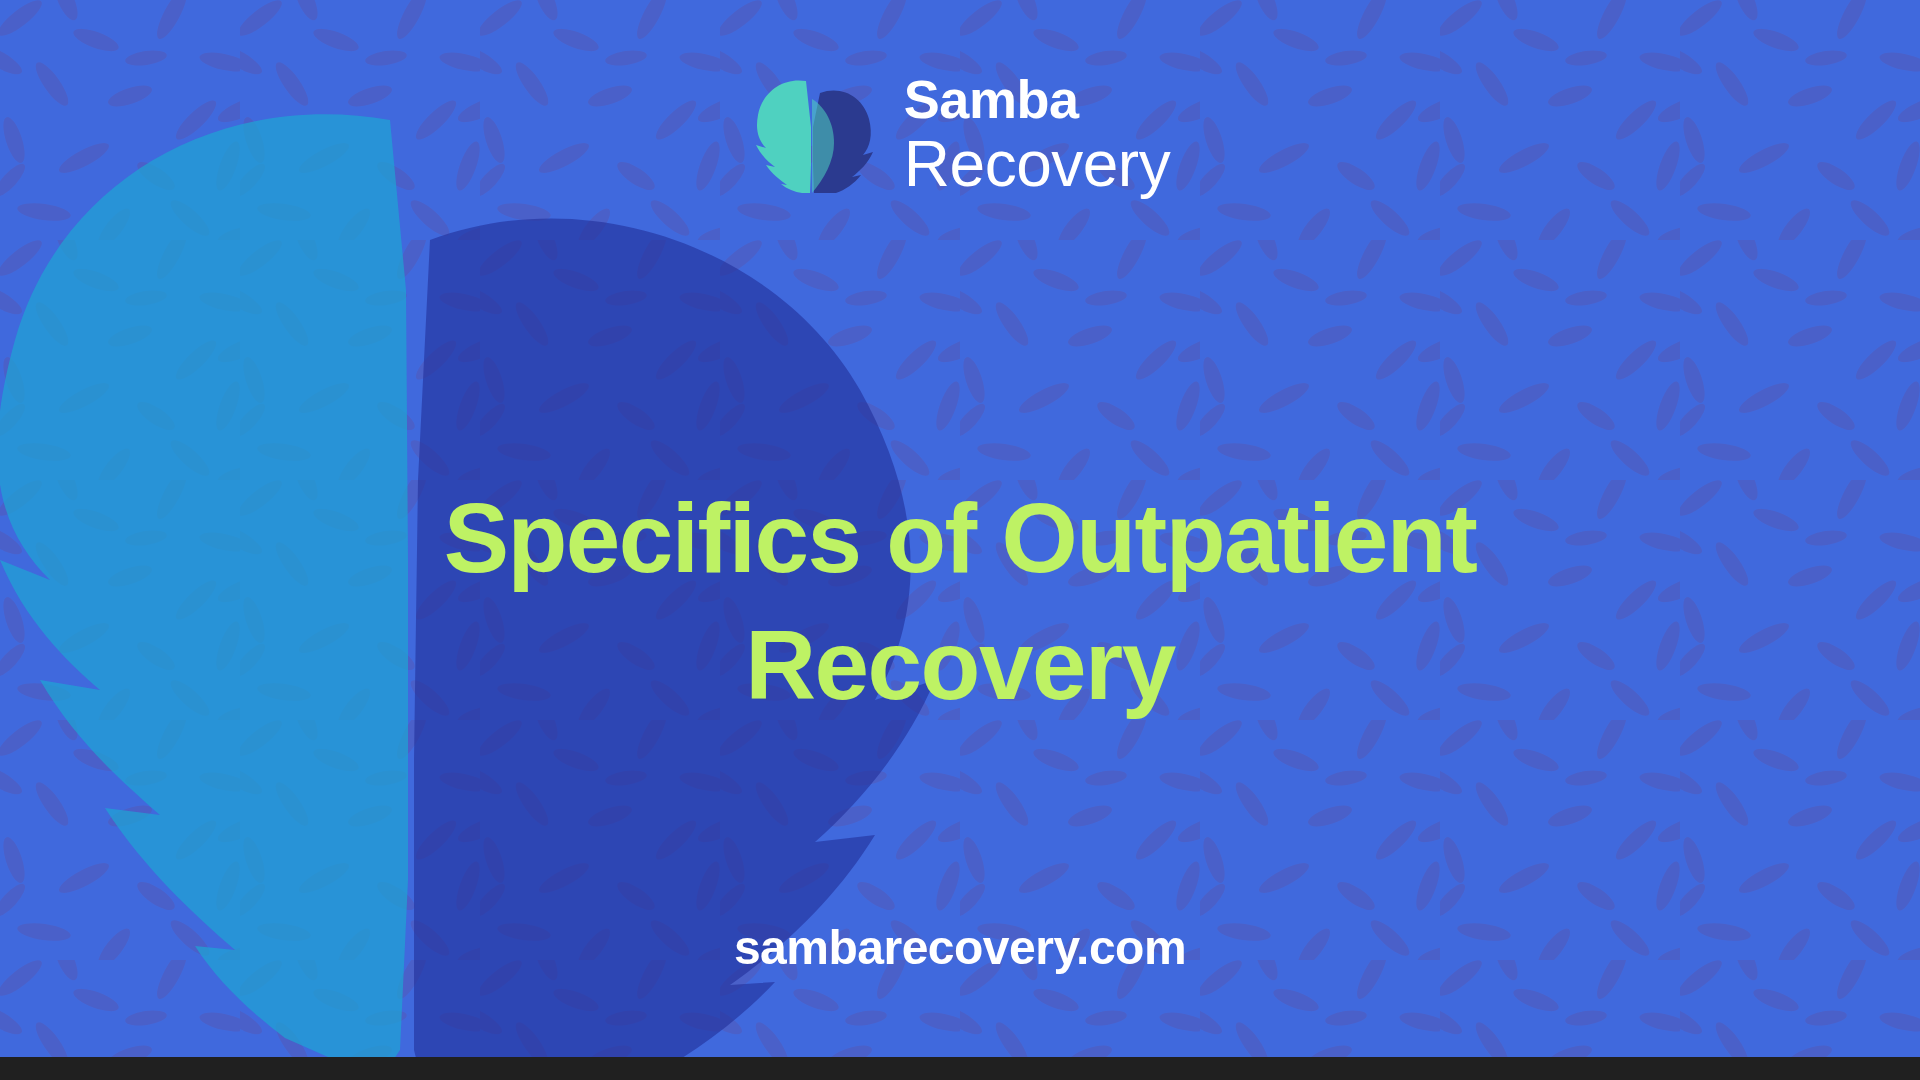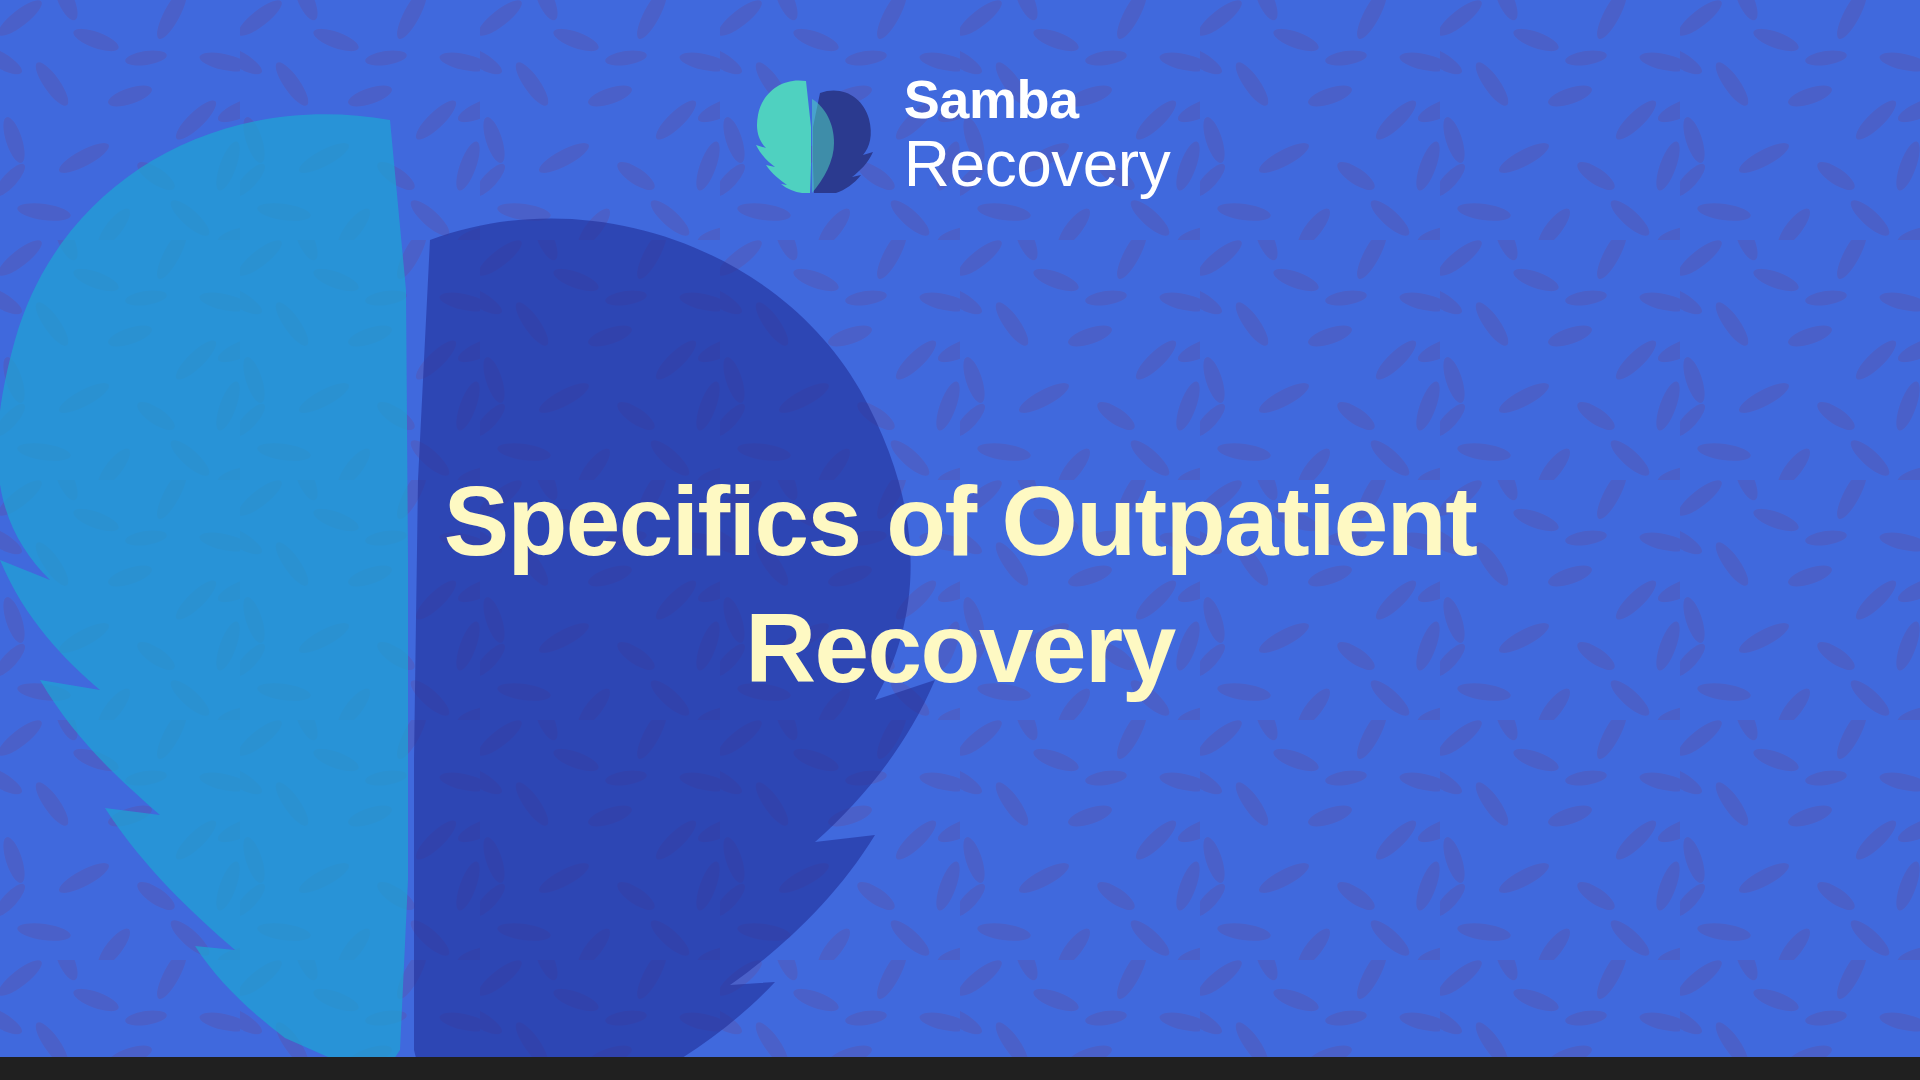--- a/index.html
+++ b/index.html
@@ -69,26 +69,26 @@
     color: #ffffff;
     font-size: 64px;
     font-weight: 400;
     letter-spacing: -0.5px;
   }
 
   
   #headline {
     position: absolute;
     left: 50%;
-    top: 392px;
+    top: 409px;
     transform: translateX(-50%);
     width: 1300px;
     z-index: 6;
     text-align: center;
-    color: #fef9c3;
+    color: #bef264;
     font-size: 98px;
     font-weight: 700;
     line-height: 1.30;
     letter-spacing: -1.5px;
   }
 
   
   #footer-url {
     position: absolute;
     left: 50%;
@@ -217,14 +217,15 @@
       <span class="brand-line-2">Recovery</span>
     </div>
   </div>
 
   <h1 id="headline">
     <span>Specifics of Outpatient</span>
     <br>
     <span>Recovery</span>
   </h1>
 
+  <div id="footer-url">sambarecovery.com</div>
 
 </div>
 
 </body></html>

